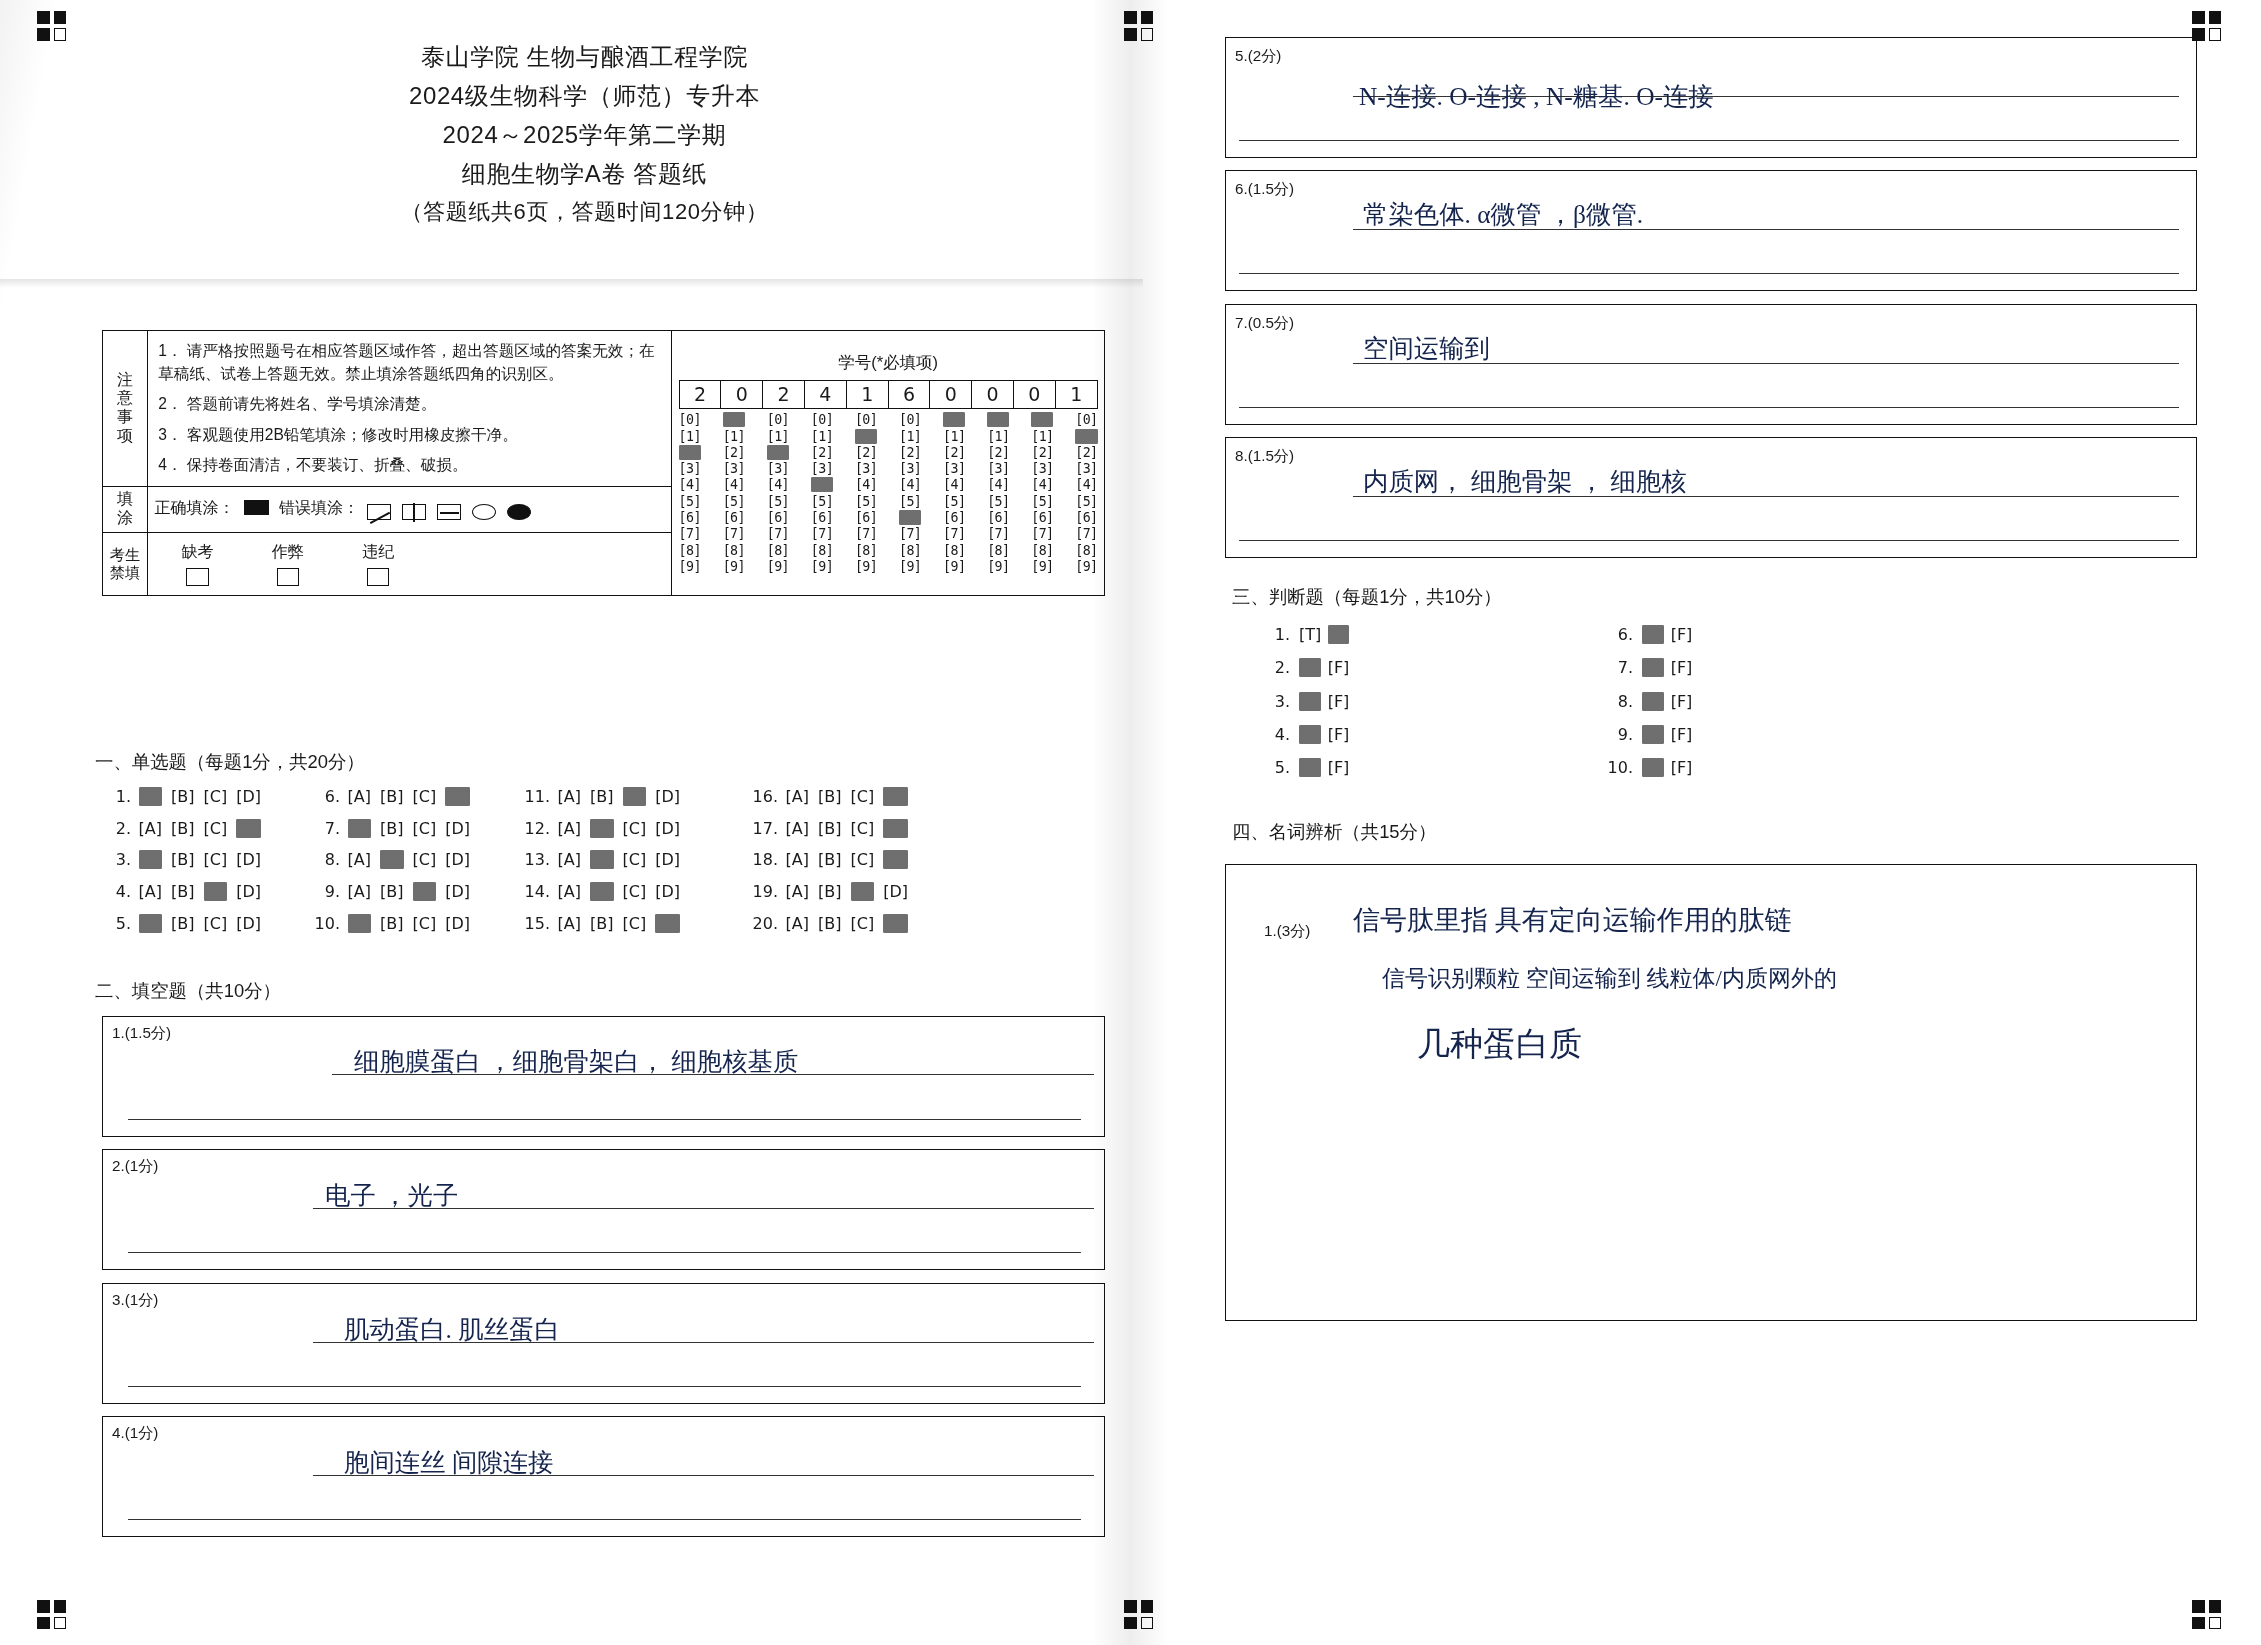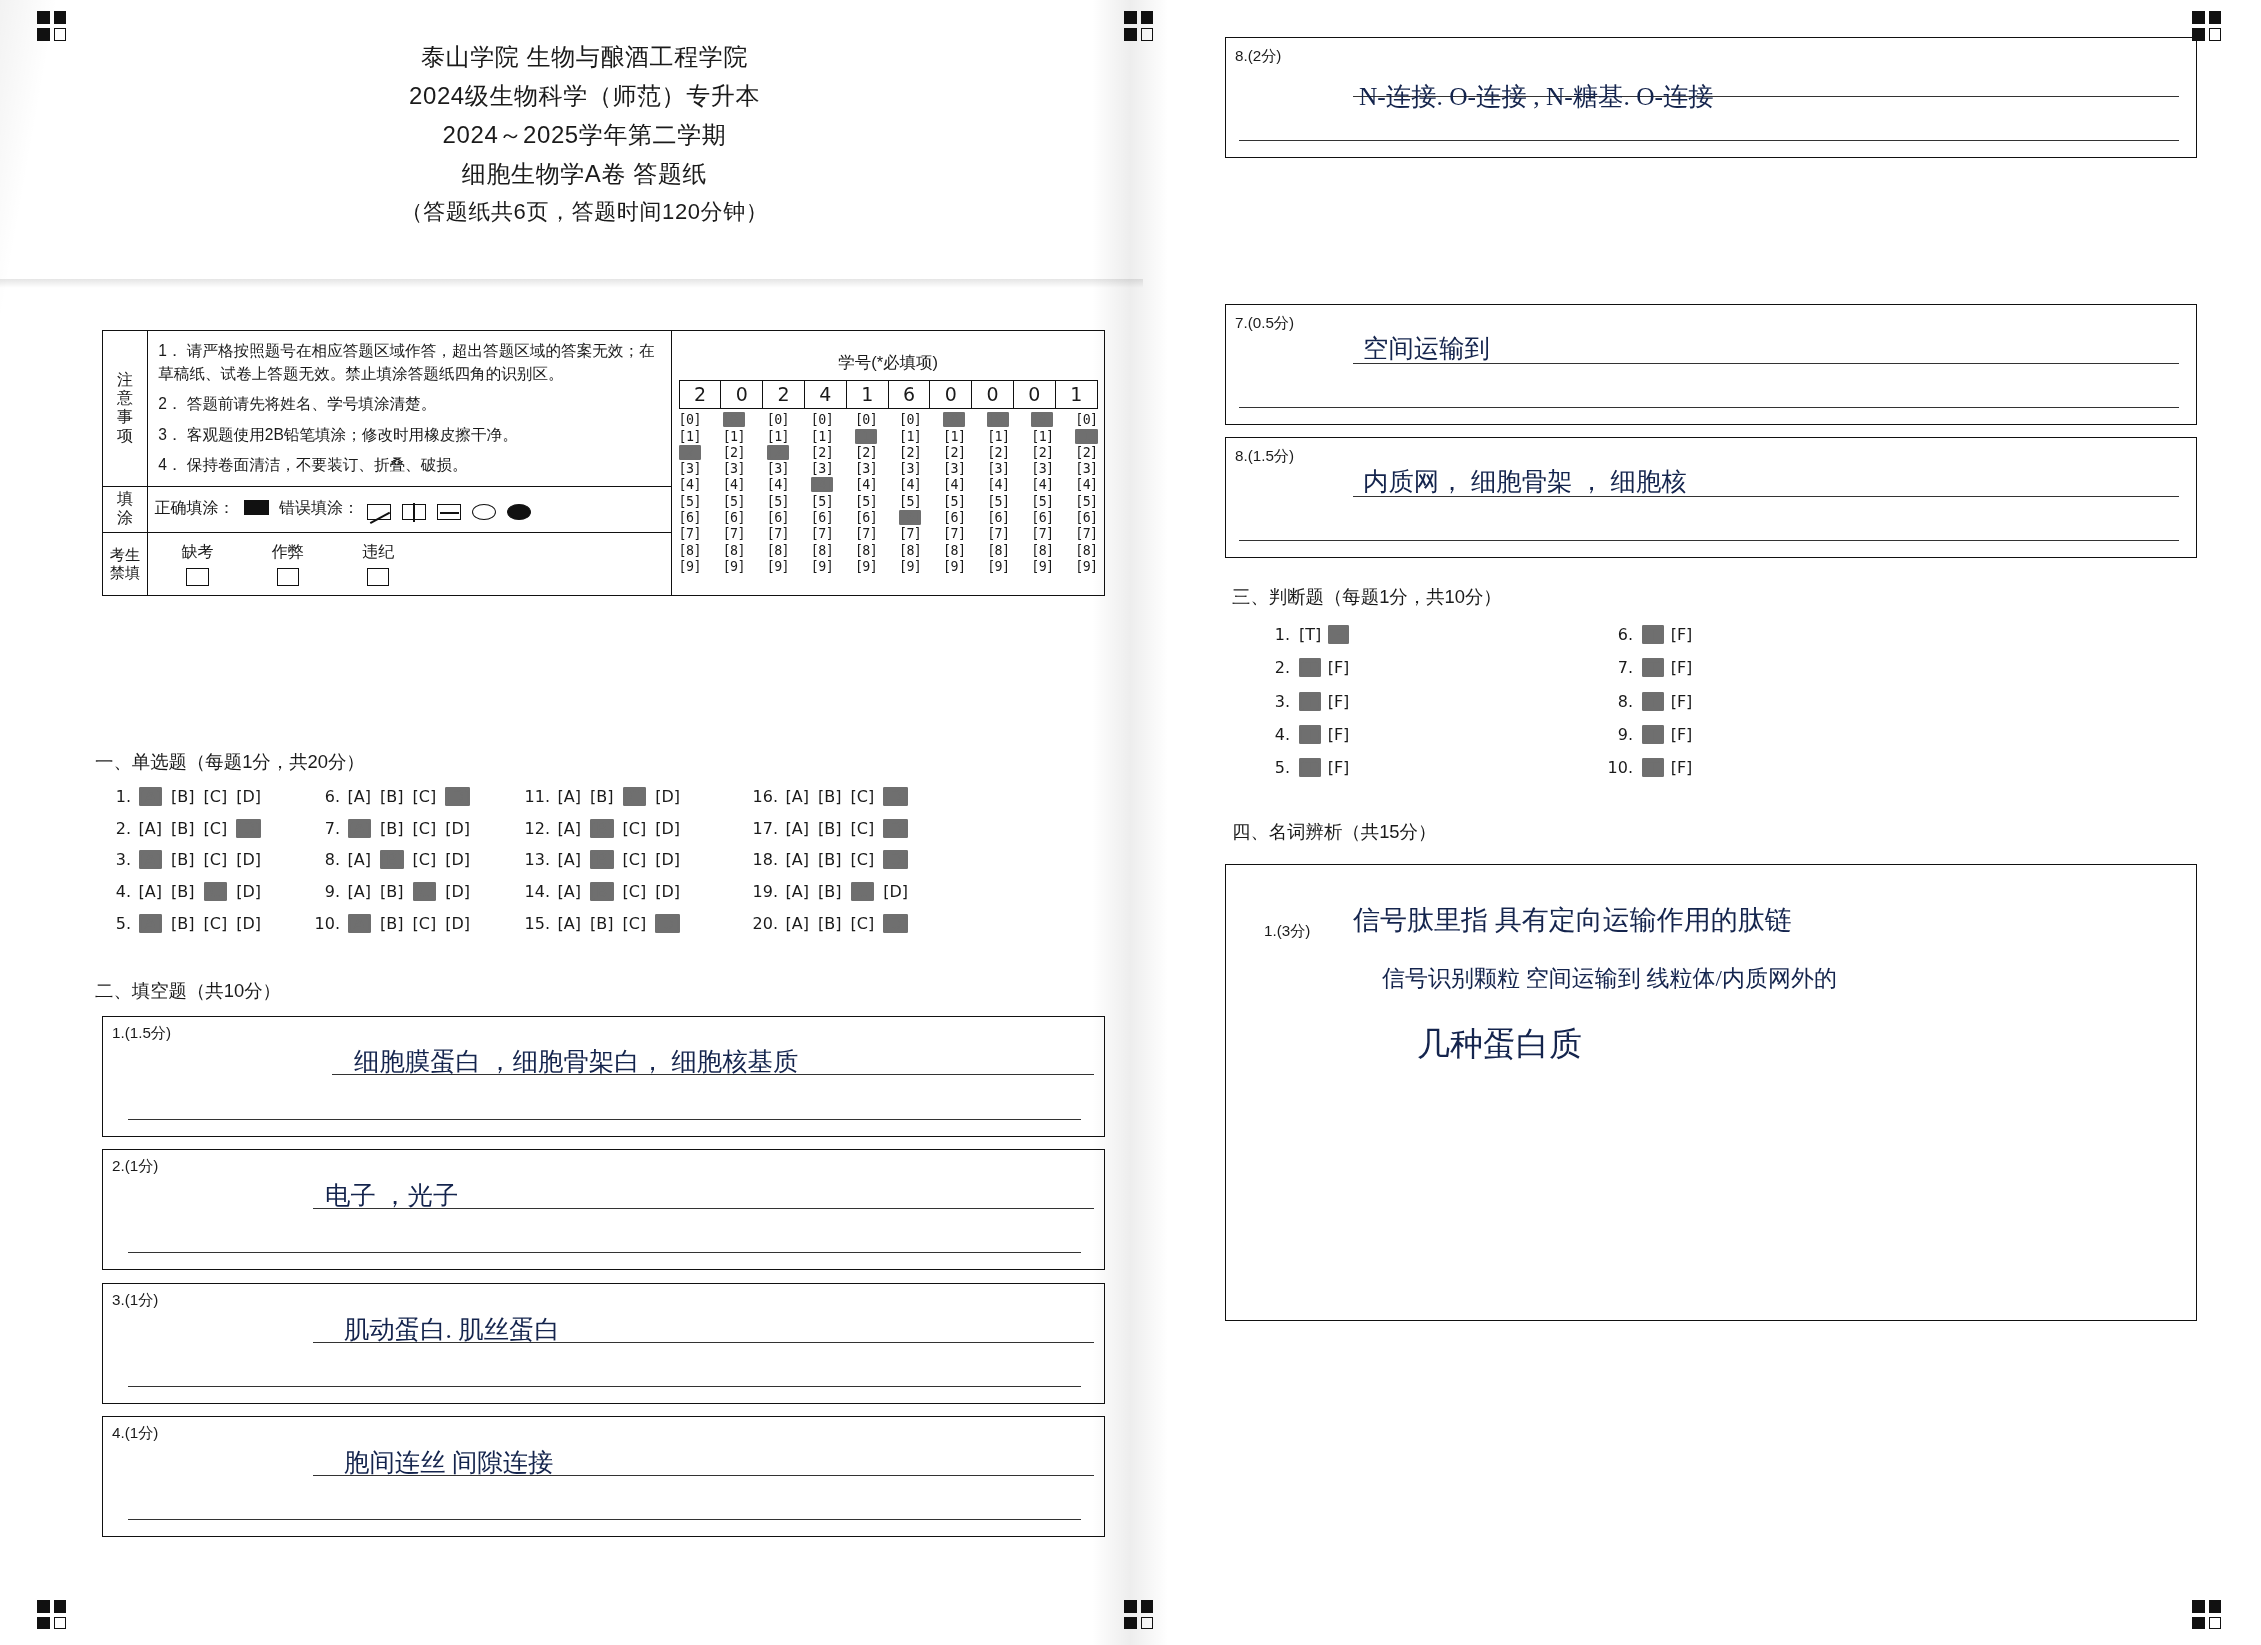--- a/index.html
+++ b/index.html
@@ -390,26 +390,32 @@
 
     <div class="scan-shadow"></div>
     <div class="edge-top"></div>
   </div>
 
   <div class="fold"></div>
 
   <div class="right">
 
     <div class="rbox" style="left:57px;top:37px;width:972px;height:121px;">
-      <span class="lbl" style="position:absolute;left:9px;top:7.6px;font-size:15.2px;">8.(2分)</span>
+      <span class="lbl" style="position:absolute;left:9px;top:7.6px;font-size:15.2px;">5.(2分)</span>
       <i class="rule" style="position:absolute;left:127px;top:58px;width:826px;"></i>
       <i class="rule" style="position:absolute;left:12.7px;top:102px;width:940px;"></i>
       <span class="hw" style="left:133px;top:42px;font-size:25.4px;">N-连接.    O-连接   , N-糖基.     O-连接</span>
     </div>
 
+    <div class="rbox" style="left:57px;top:170px;width:972px;height:121px;">
+      <span class="lbl" style="position:absolute;left:9px;top:7.6px;font-size:15.2px;">6.(1.5分)</span>
+      <i class="rule" style="position:absolute;left:127px;top:58px;width:826px;"></i>
+      <i class="rule" style="position:absolute;left:12.7px;top:102px;width:940px;"></i>
+      <span class="hw" style="left:137px;top:27px;font-size:25.4px;">常染色体.      α微管 ，β微管.</span>
+    </div>
 
     <div class="rbox" style="left:57px;top:304px;width:972px;height:121px;">
       <span class="lbl" style="position:absolute;left:9px;top:7.6px;font-size:15.2px;">7.(0.5分)</span>
       <i class="rule" style="position:absolute;left:127px;top:58px;width:826px;"></i>
       <i class="rule" style="position:absolute;left:12.7px;top:102px;width:940px;"></i>
       <span class="hw" style="left:137px;top:27px;font-size:25.4px;">空间运输到</span>
     </div>
 
     <div class="rbox" style="left:57px;top:437px;width:972px;height:121px;">
       <span class="lbl" style="position:absolute;left:9px;top:7.6px;font-size:15.2px;">8.(1.5分)</span>

